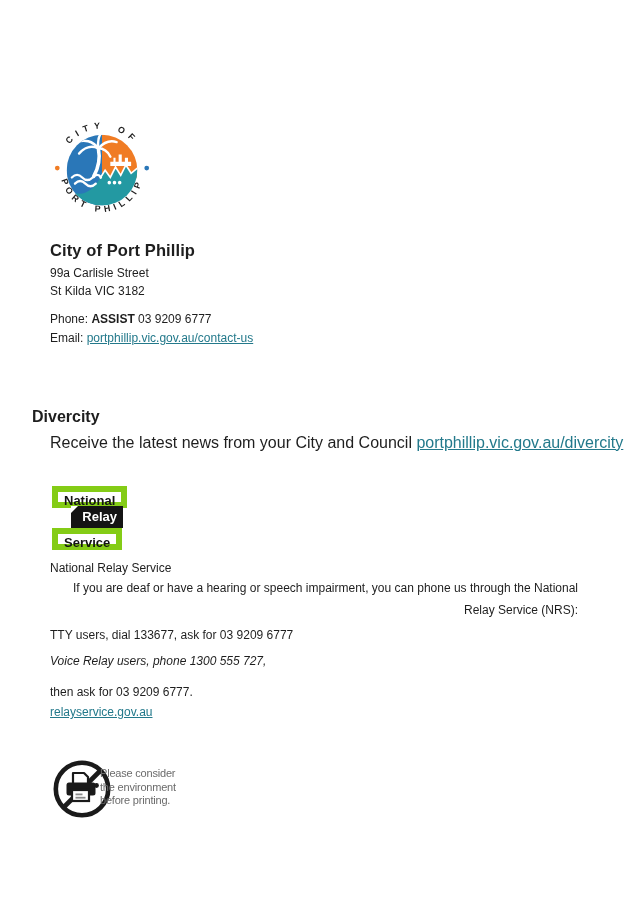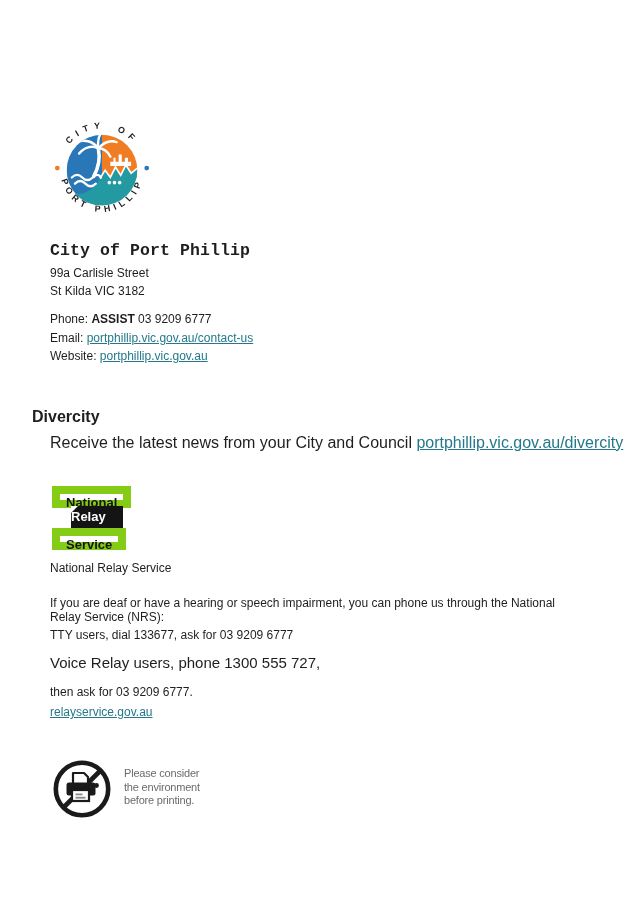--- a/index.html
+++ b/index.html
@@ -6,55 +6,55 @@
   .page{
     position:relative;
     width:638px;height:912px;
     background:#ffffff;
     font-family:"Liberation Sans", sans-serif;
     color:#1e1e1e;
     overflow:hidden;
   }
   .abs{position:absolute;}
   a.link{color:#23798b;text-decoration:underline;cursor:pointer;}
-  .h1{left:50px;top:241px;font-size:16.5px;font-weight:bold;letter-spacing:.1px;font-family:Liberation Mono, monospace;}
+  .h1{left:50px;top:241px;font-size:16.5px;font-weight:bold;letter-spacing:.1px;}
   .addr{left:50px;top:264px;font-size:12px;line-height:18px;}
   .contact{left:50px;top:310px;font-size:12px;line-height:18.5px;}
   .divercity-h{left:32px;top:408px;font-size:16px;font-weight:bold;}
   .divercity-line{left:50px;top:433px;font-size:16px;line-height:19px;}
   .nrs-h{left:50px;top:561px;font-size:12px;font-weight:normal;}
-  .nrs-body{left:50px;top:596px;width:528px;font-size:12px;line-height:14px;}
+  .nrs-body{left:50px;top:577px;width:528px;font-size:12px;line-height:22px;text-align:right;}
   .tty{left:50px;top:628px;font-size:12px;}
-  .voice{left:50px;top:654px;font-size:15px;}
+  .voice{left:50px;top:654px;font-size:12px;font-style:italic;}
   .then{left:50px;top:679px;font-size:12px;margin-top:6px;}
   .relaylink{left:50px;top:705px;font-size:12px;}
   
   .nrs-logo{left:52px;top:486px;width:75px;height:63px;}
   .nrs-box{
     position:absolute;box-sizing:border-box;height:22px;
-    border:8px solid #84cc16;background:#fff;color:#141414;
+    border:6px solid #84cc16;background:#fff;color:#141414;
     font-size:13px;font-weight:bold;line-height:18px;padding:0 6px;
     white-space:nowrap;
   }
   .nrs-national{left:0;top:0;}
   .nrs-relay{
     left:19px;top:20px;width:52px;border:none;height:22px;
     background:#141414;color:#ffffff;line-height:22px;
-    text-align:left;padding:0 6px 0 0;box-sizing:border-box;
+    text-align:right;padding:0 6px 0 0;box-sizing:border-box;
   }
   .nrs-relay .notch{
     position:absolute;left:0;top:0;width:0;height:0;
     border-top:7px solid #ffffff;border-right:7px solid transparent;
   }
   .nrs-service{left:0;top:42px;}
   
   .cop-logo{left:50px;top:114px;}
   .printer{left:52px;top:759px;}
   .print-note{
-    left:124px;top:767px;font-size:11px;line-height:13.5px;
+    left:100px;top:767px;font-size:11px;line-height:13.5px;
     color:#6b6b6b;letter-spacing:-.2px;
   }
 </style>
 </head>
 <body>
 
 <div class="page">
 
   <svg class="abs cop-logo" width="104" height="104" viewBox="0 0 100 100" aria-hidden="true">
     <defs>
@@ -109,24 +109,20 @@
   <div class="abs contact">
     <div>
       <span>Phone:</span>
       <b>ASSIST</b>
       <span>03 9209 6777</span>
     </div>
     <div>
       <span>Email:</span>
       <a class="link">portphillip.vic.gov.au/contact-us</a>
     </div>
-    <div>
-      <span>Website:</span>
-      <a class="link">portphillip.vic.gov.au</a>
-    </div>
   </div>
 
   <div class="abs divercity-h">Divercity</div>
   <div class="abs divercity-line">
     <span>Receive the latest news from your City and Council</span>
     <a class="link">portphillip.vic.gov.au/divercity</a>
   </div>
 
   <div class="abs nrs-logo">
     <div class="nrs-box nrs-national">National</div>

